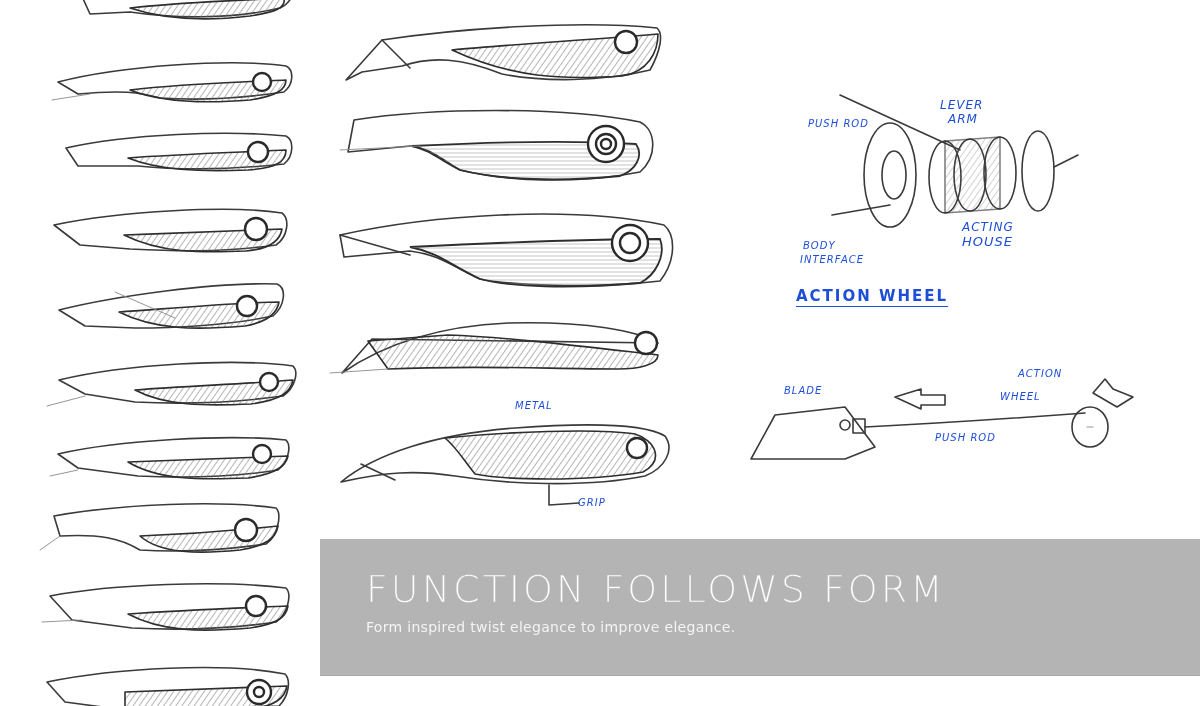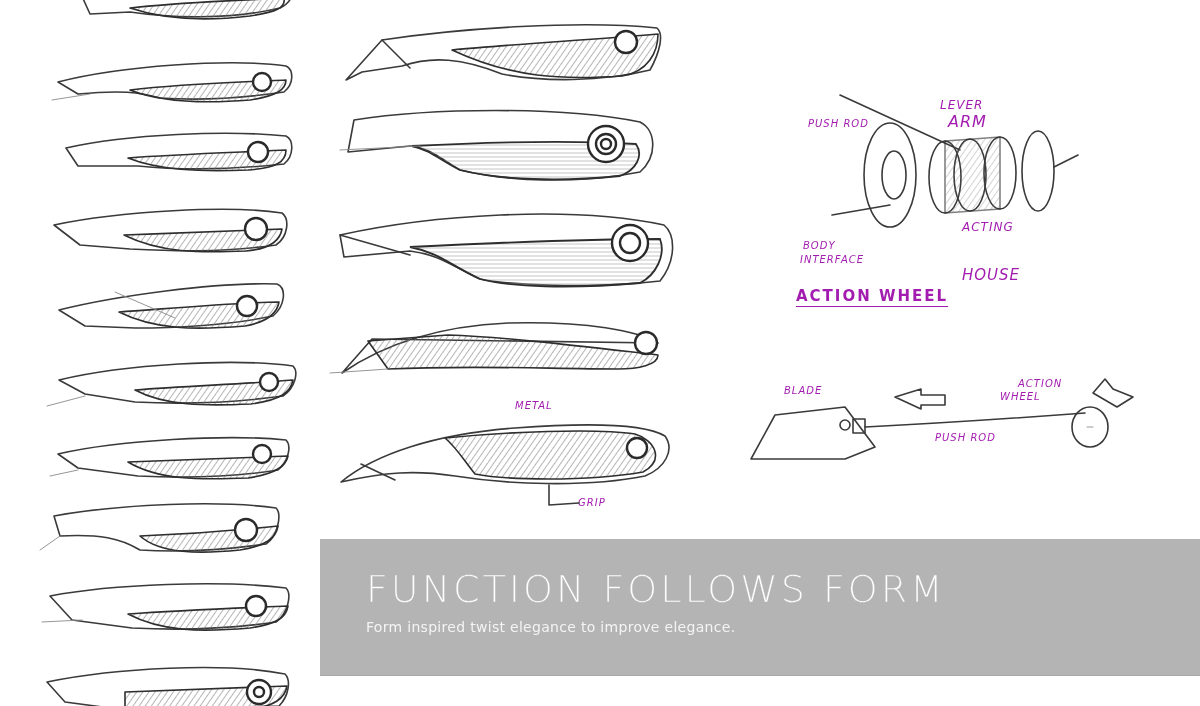--- a/index.html
+++ b/index.html
@@ -4,21 +4,21 @@
 <style>
   html,body{margin:0;padding:0;background:#ffffff;}
   body{width:1200px;height:706px;position:relative;overflow:hidden;font-family:"DejaVu Sans",sans-serif;}
   .sketch{position:absolute;}
   .sketch svg{display:block;overflow:visible;}
   .stroke{fill:none;stroke:#3a3a3a;stroke-width:1.6;stroke-linecap:round;stroke-linejoin:round;}
   .thin{fill:none;stroke:#8a8a8a;stroke-width:0.9;stroke-linecap:round;}
   .grip{fill:url(#hatch);stroke:#2e2e2e;stroke-width:1.6;stroke-linejoin:round;}
   .wood{fill:url(#hatch2);stroke:#2e2e2e;stroke-width:1.8;}
   .ring{fill:#fff;stroke:#2a2a2a;stroke-width:2.4;}
-  .label{position:absolute;font-family:"DejaVu Sans",sans-serif;color:#a21caf;font-size:10px;letter-spacing:1px;text-transform:uppercase;font-style:italic;}
+  .label{position:absolute;font-family:"DejaVu Sans",sans-serif;color:#1d4ed8;font-size:10px;letter-spacing:1px;text-transform:uppercase;font-style:italic;}
   .label.big{font-size:15px;letter-spacing:2px;font-style:normal;text-decoration:underline;text-underline-offset:5px;font-weight:bold;}
   .banner{position:absolute;left:320px;top:539px;width:880px;height:136px;background:#b4b4b4;border-bottom:1px solid #a8a8a8;}
   .banner-title{position:absolute;left:46px;top:30px;color:#ffffff;font-family:"DejaVu Sans",sans-serif;font-weight:200;font-size:38px;letter-spacing:3px;line-height:40px;white-space:nowrap;-webkit-text-stroke:0.3px #b4b4b4;}
   .banner-sub{position:absolute;left:46px;top:80px;color:#f4f4f4;font-family:"DejaVu Sans",sans-serif;font-size:14px;letter-spacing:0.3px;white-space:nowrap;}
 </style>
 </head>
 <body>
 
 <svg width="0" height="0" style="position:absolute">
   <defs>
@@ -168,40 +168,40 @@
     <ellipse class="stroke" cx="150" cy="80" rx="16" ry="36"></ellipse>
     <ellipse class="stroke" cx="180" cy="78" rx="16" ry="36"></ellipse>
     <ellipse class="stroke" cx="218" cy="76" rx="16" ry="40" stroke-width="2.2"></ellipse>
     <line class="stroke" x1="234" y1="72" x2="258" y2="60"></line>
     <line class="stroke" x1="12" y1="120" x2="70" y2="110"></line>
     <path class="grip" d="M125 46 L180 42 L180 114 L125 118 Z" opacity="0.6"></path>
   </svg>
 </div>
 <div class="label" style="left:808px;top:118px;">PUSH ROD</div>
 <div class="label" style="left:940px;top:98px;font-size:12px;">LEVER</div>
-<div class="label" style="left:948px;top:112px;font-size:16px;">ARM</div>
+<div class="label" style="left:948px;top:112px;font-size:12px;">ARM</div>
 <div class="label" style="left:803px;top:240px;">BODY</div>
 <div class="label" style="left:800px;top:254px;">INTERFACE</div>
 <div class="label" style="left:962px;top:220px;font-size:12px;">ACTING</div>
-<div class="label" style="left:962px;top:234px;font-size:15px;margin-top:32px;">HOUSE</div>
+<div class="label" style="left:962px;top:234px;font-size:13px;">HOUSE</div>
 <div class="label big" style="left:796px;top:287px;">ACTION WHEEL</div>
 
 <div class="sketch" style="left:745px;top:375px;">
   <svg width="400" height="90">
     <path class="stroke" d="M6 84 L30 40 L100 32 L130 72 L100 84 Z"></path>
     <circle class="stroke" cx="100" cy="50" r="5"></circle>
     <rect class="stroke" x="108" y="44" width="12" height="14"></rect>
     <path class="stroke" d="M120 52 C200 48 260 44 340 38"></path>
     <path class="stroke" d="M150 22 L176 14 L176 20 L200 20 L200 30 L176 30 L176 34 Z"></path>
     <ellipse class="stroke" cx="345" cy="52" rx="18" ry="20" stroke-width="2.2"></ellipse>
     <path class="stroke" d="M348 18 L360 4 L368 14 L388 22 L372 32 Z"></path>
     <line class="thin" x1="342" y1="52" x2="348" y2="52"></line>
   </svg>
 </div>
 <div class="label" style="left:784px;top:385px;">BLADE</div>
-<div class="label" style="left:1018px;top:378px;">ACTION</div>
+<div class="label" style="left:1018px;top:368px;">ACTION</div>
 <div class="label" style="left:1000px;top:391px;">WHEEL</div>
 <div class="label" style="left:935px;top:432px;">PUSH ROD</div>
 
 <div class="banner">
   <div class="banner-title">FUNCTION FOLLOWS FORM</div>
   <div class="banner-sub">Form inspired twist elegance to improve elegance.</div>
 </div>
 
 </body></html>

